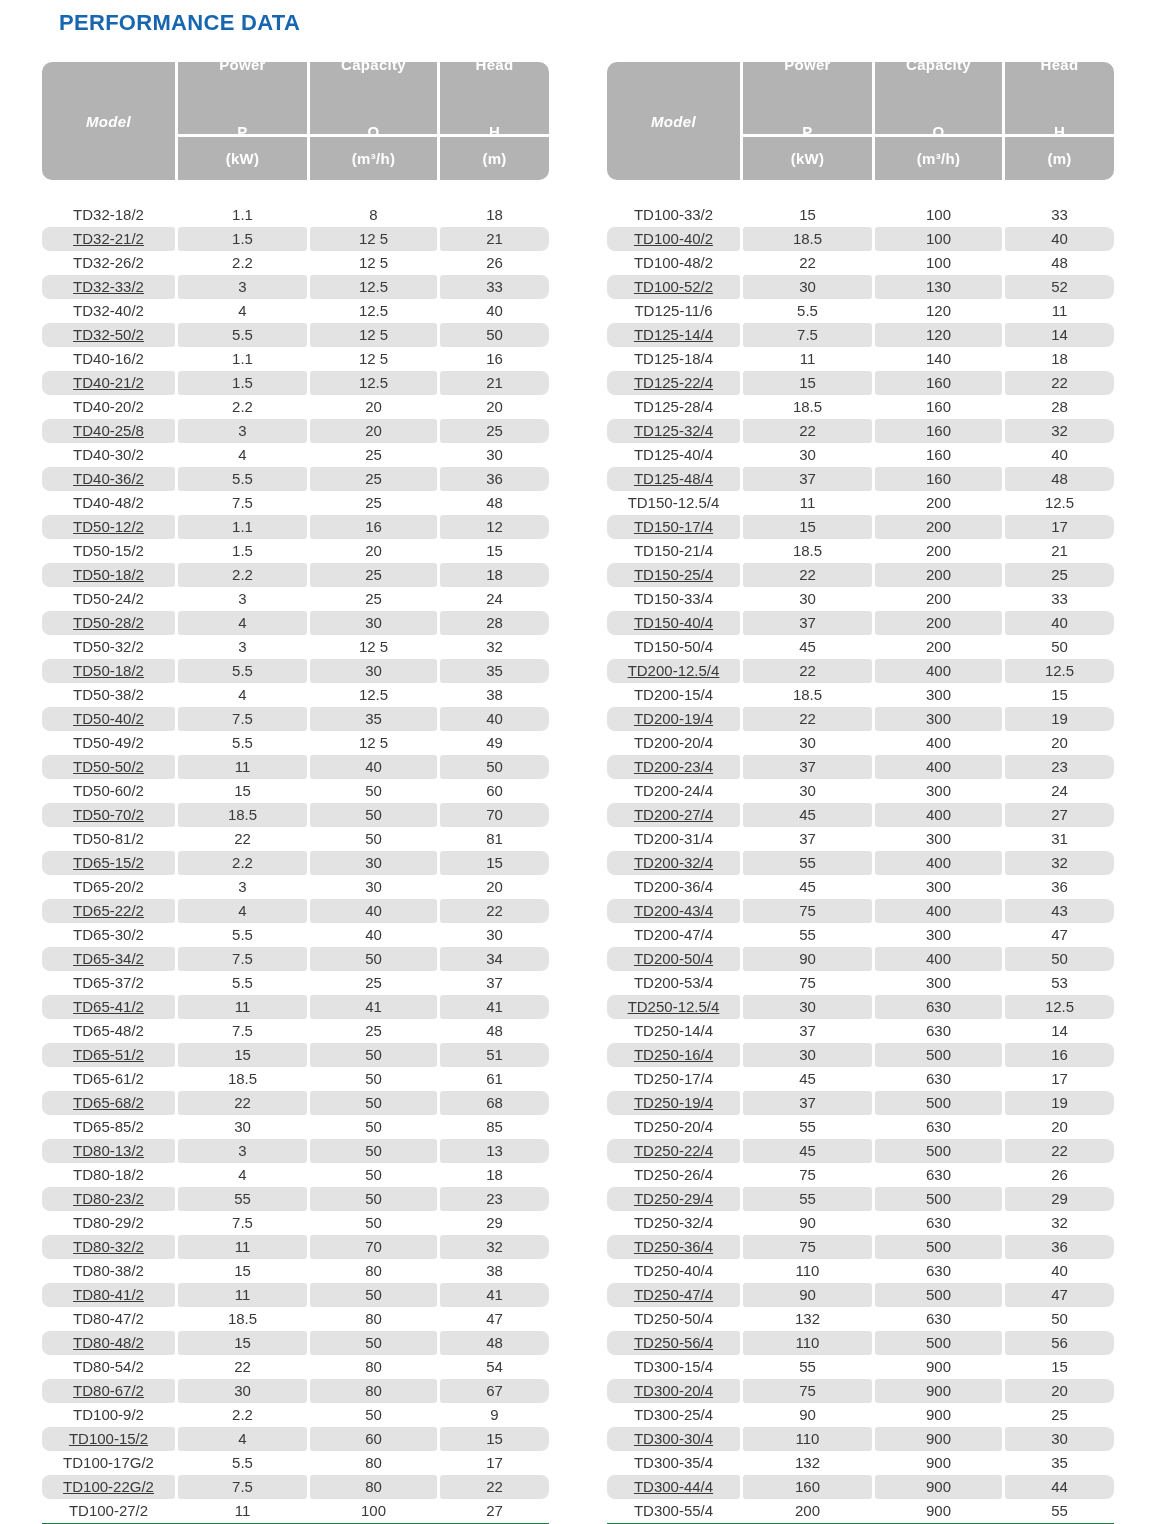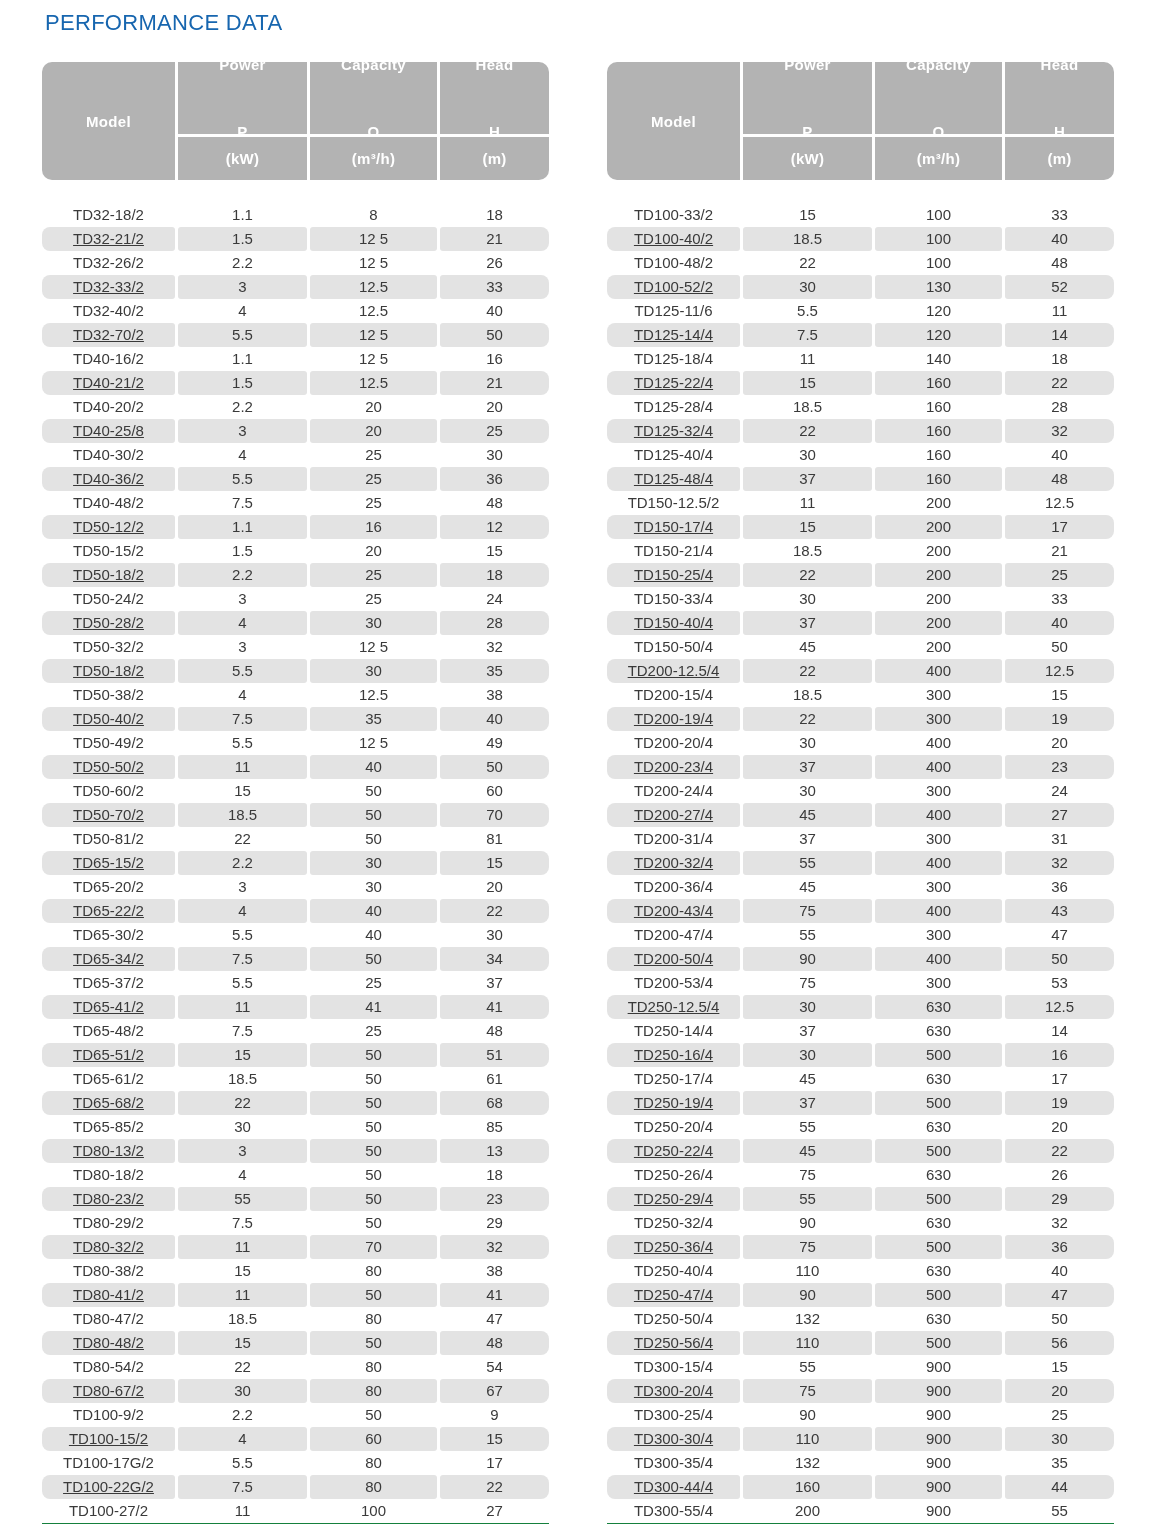--- a/index.html
+++ b/index.html
@@ -3,37 +3,37 @@
 <meta charset="utf-8">
 <style>
   html, body { margin:0; padding:0; background:#ffffff; }
   body {
     width:1153px; height:1524px;
     font-family:"Liberation Sans", sans-serif;
     position:relative;
   }
   .page { position:relative; width:1153px; height:1524px; overflow:hidden; }
   .title {
-    position:absolute; left:45px; top:10px;
-    font-size:22px; font-weight:normal; color:#1766af; letter-spacing:0.3px;
+    position:absolute; left:59px; top:10px;
+    font-size:22px; font-weight:bold; color:#1766af; letter-spacing:0.3px;
   }
   .tables { position:absolute; left:42px; top:62px; display:flex; gap:58px; }
   .ptable { width:507px; }
   .thead {
     display:grid;
     grid-template-columns:133px 129px 127px 109px;
     grid-template-rows:72px 43px;
     gap:3px;
   }
   .hcell {
     background:#b3b3b3; color:#ffffff;
     display:flex; flex-direction:column; align-items:center; justify-content:center;
     font-size:15px; font-weight:bold; line-height:1.4; letter-spacing:0.3px;gap:46px;
   }
-  .hcell.model   { grid-row:1 / 3; grid-column:1; border-radius:10px 0 0 10px; }
+  .hcell.model   { grid-row:1 / 3; grid-column:1; border-radius:10px 0 0 10px;font-style:italic; }
   .hcell.head-top{ border-top-right-radius:10px;justify-content:center; }
   .hcell.unit-m  { border-bottom-right-radius:10px; }
   .tbody { margin-top:23px; border-bottom:5px solid #15803d; }
   .trow {
     display:grid;
     grid-template-columns:133px 129px 127px 109px;
     gap:3px; height:24px;
   }
   .tcell {
     text-align:center; line-height:24px; font-size:15px; color:#3a3a3a;
@@ -95,21 +95,21 @@
             <div class="tcell">12.5</div>
             <div class="tcell">33</div>
           </div>
           <div class="trow">
             <div class="tcell">TD32-40/2</div>
             <div class="tcell">4</div>
             <div class="tcell">12.5</div>
             <div class="tcell">40</div>
           </div>
           <div class="trow striped">
-            <div class="tcell">TD32-70/2</div>
+            <div class="tcell">TD32-50/2</div>
             <div class="tcell">5.5</div>
             <div class="tcell">12 5</div>
             <div class="tcell">50</div>
           </div>
           <div class="trow">
             <div class="tcell">TD40-16/2</div>
             <div class="tcell">1.1</div>
             <div class="tcell">12 5</div>
             <div class="tcell">16</div>
           </div>
@@ -490,21 +490,21 @@
             <div class="tcell">160</div>
             <div class="tcell">40</div>
           </div>
           <div class="trow striped">
             <div class="tcell">TD125-48/4</div>
             <div class="tcell">37</div>
             <div class="tcell">160</div>
             <div class="tcell">48</div>
           </div>
           <div class="trow">
-            <div class="tcell">TD150-12.5/2</div>
+            <div class="tcell">TD150-12.5/4</div>
             <div class="tcell">11</div>
             <div class="tcell">200</div>
             <div class="tcell">12.5</div>
           </div>
           <div class="trow striped">
             <div class="tcell">TD150-17/4</div>
             <div class="tcell">15</div>
             <div class="tcell">200</div>
             <div class="tcell">17</div>
           </div>

